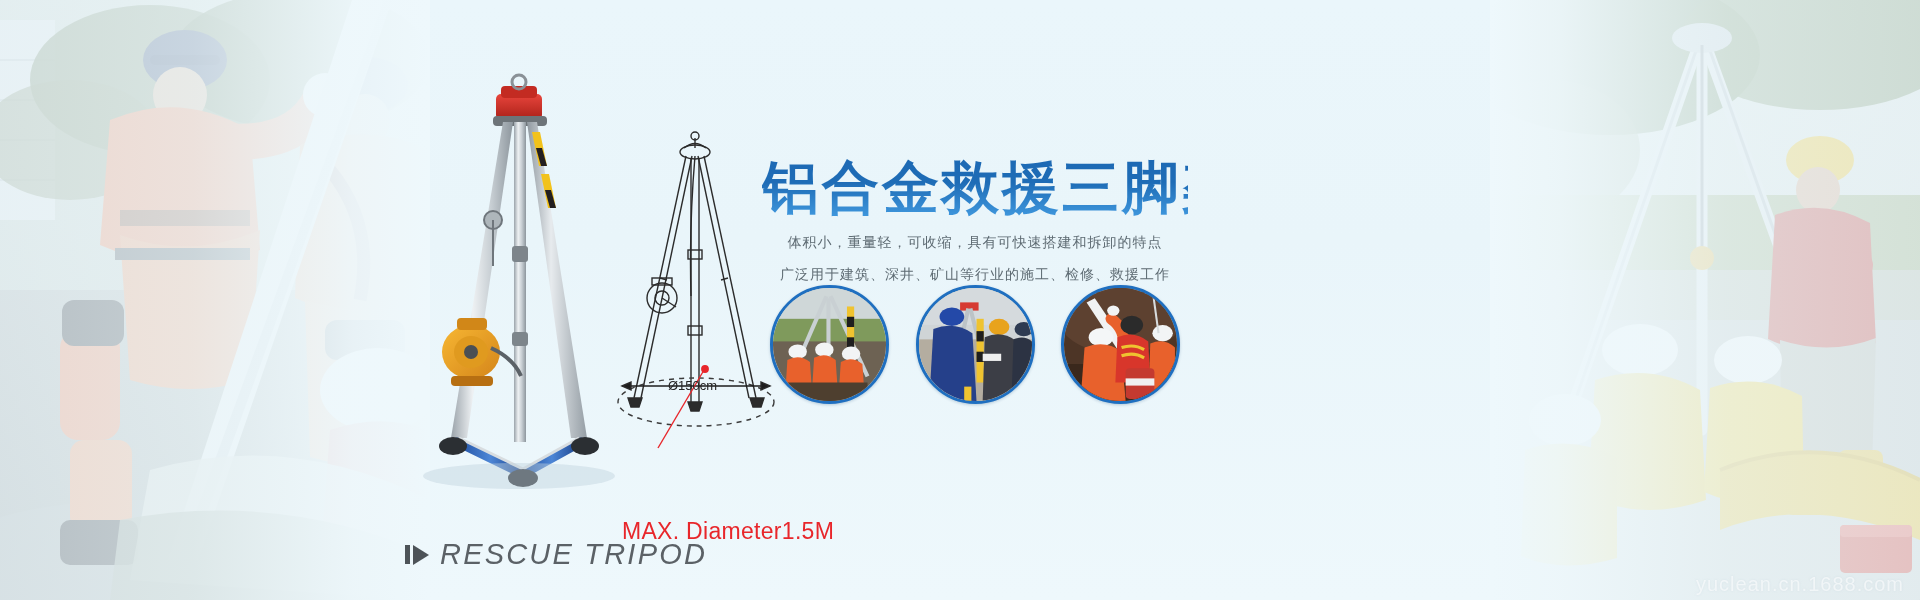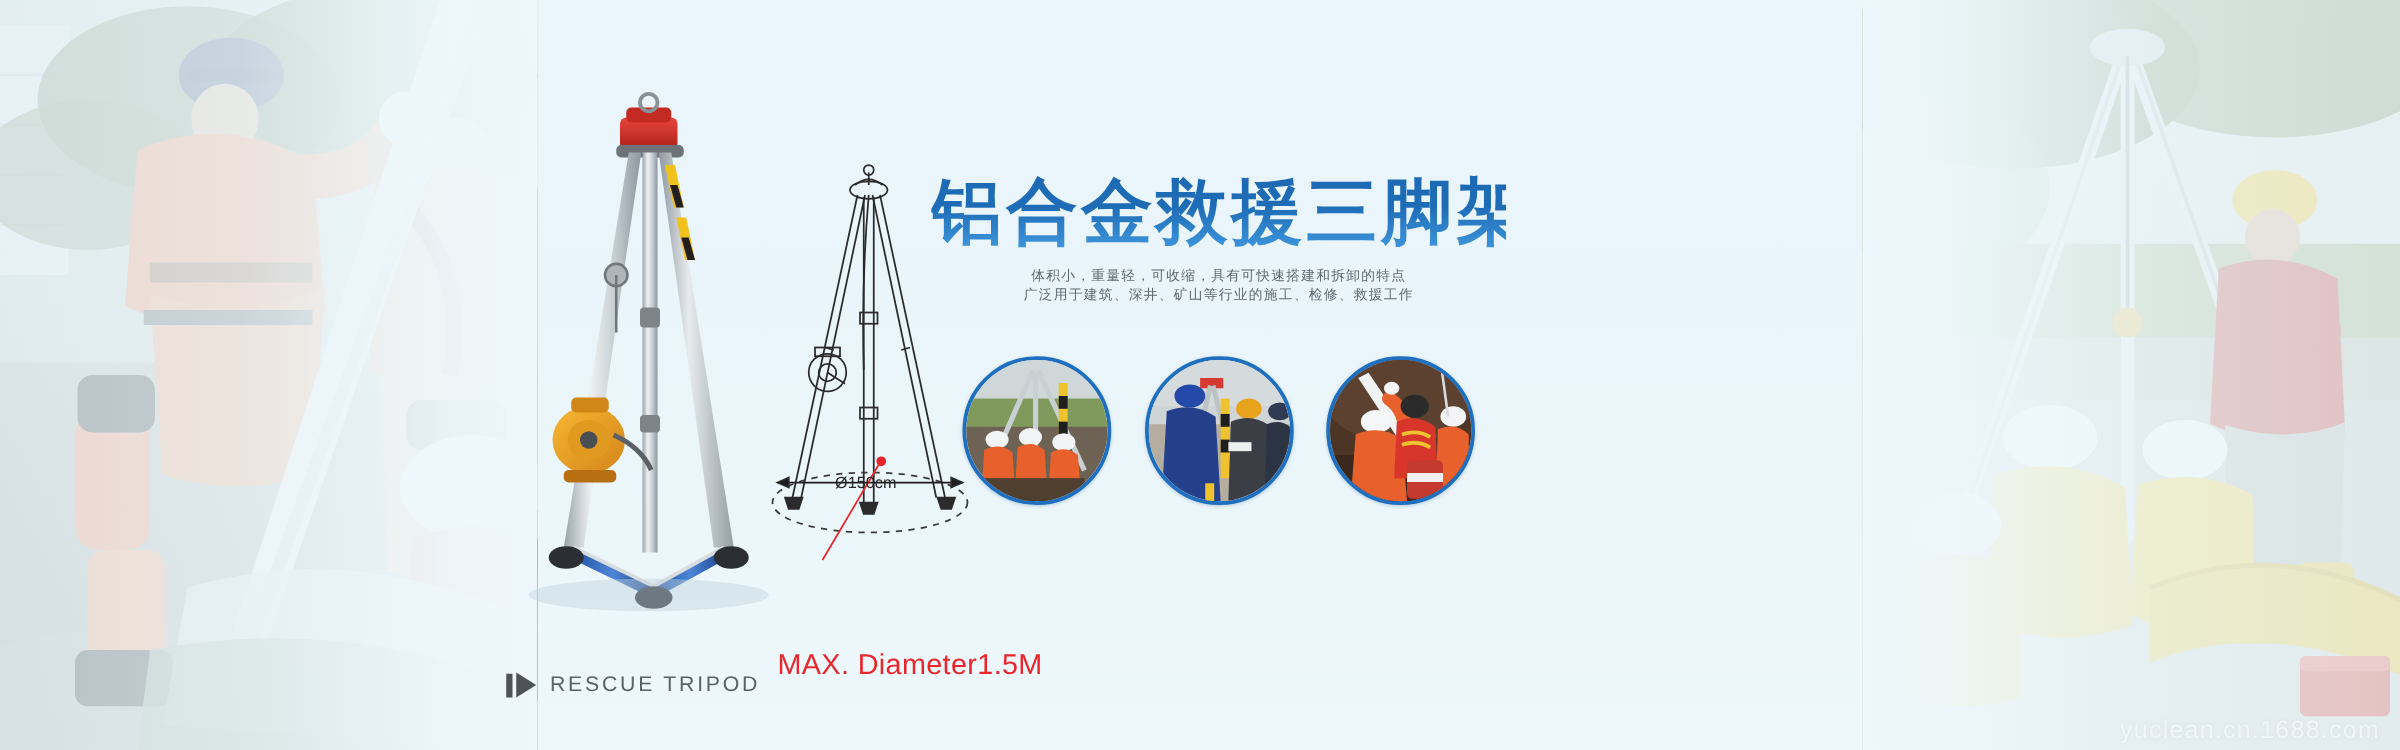--- a/index.html
+++ b/index.html
@@ -31,45 +31,45 @@
   #product{position:absolute;left:395px;top:70px;width:250px;height:420px;}
   #lineart{position:absolute;left:600px;top:130px;width:190px;height:330px;}
 
   
   #textblock{position:absolute;left:745px;top:140px;width:460px;text-align:center;}
   #title{
     font-size:57px;font-weight:bold;letter-spacing:3px;line-height:1.06;
     background:linear-gradient(180deg,#1d69b4 0%,#1e6cb6 42%,#3f97dd 100%);
     -webkit-background-clip:text;background-clip:text;color:transparent;
     -webkit-text-fill-color:transparent;
-    text-shadow:none;margin:0;white-space:nowrap;
+    text-shadow:none;margin:17px;white-space:nowrap;
     font-family:"DejaVu Sans","Liberation Sans",sans-serif;
   }
   .subline{
-    font-size:11px;color:#5d6a72;letter-spacing:1px;margin-top:13px;
+    font-size:14px;color:#5d6a72;letter-spacing:1px;margin-top:13px;
     white-space:nowrap;font-family:"DejaVu Sans","Liberation Sans",sans-serif;
   }
-  .subline.second{margin-top:0;}
+  .subline.second{margin-top:14px;}
 
   
   #thumbs{position:absolute;left:770px;top:285px;width:410px;display:flex;justify-content:space-between;}
   .thumb{
     width:113px;height:113px;border-radius:50%;
     border:3px solid #1f6fc0;overflow:hidden;position:relative;
     box-shadow:0 1px 3px rgba(20,70,120,.25);
     background:#b9c6cc;
   }
   .thumb .scene{position:absolute;inset:0;}
 
   
   #caption{position:absolute;left:405px;top:538px;display:flex;align-items:center;gap:11px;}
   #caption .play{display:flex;align-items:center;gap:3px;}
   #caption .bar{width:5px;height:19px;background:#4d5358;}
   #caption .tri{width:0;height:0;border-left:16px solid #4d5358;border-top:10px solid transparent;border-bottom:10px solid transparent;}
-  #caption .label{font-size:17px;color:#5b6166;letter-spacing:2.2px;font-family:"Liberation Sans",sans-serif;}
+  #caption .label{font-size:29px;color:#5b6166;letter-spacing:2.2px;font-family:"Liberation Sans",sans-serif;font-style:italic;}
 
   
   #maxdia{position:absolute;left:622px;top:518px;font-size:23px;color:#e8262b;letter-spacing:.3px;white-space:nowrap;font-family:"Liberation Sans",sans-serif;}
   #diacm{position:absolute;left:668px;top:378px;font-size:13px;color:#262626;white-space:nowrap;font-family:"Liberation Sans",sans-serif;text-align:center;}
 
   
   #watermark{
     position:absolute;right:16px;bottom:4px;font-size:20px;letter-spacing:1px;
     color:rgba(255,255,255,.62);font-family:"Liberation Sans",sans-serif;
     text-shadow:0 0 2px rgba(200,215,225,.5);

